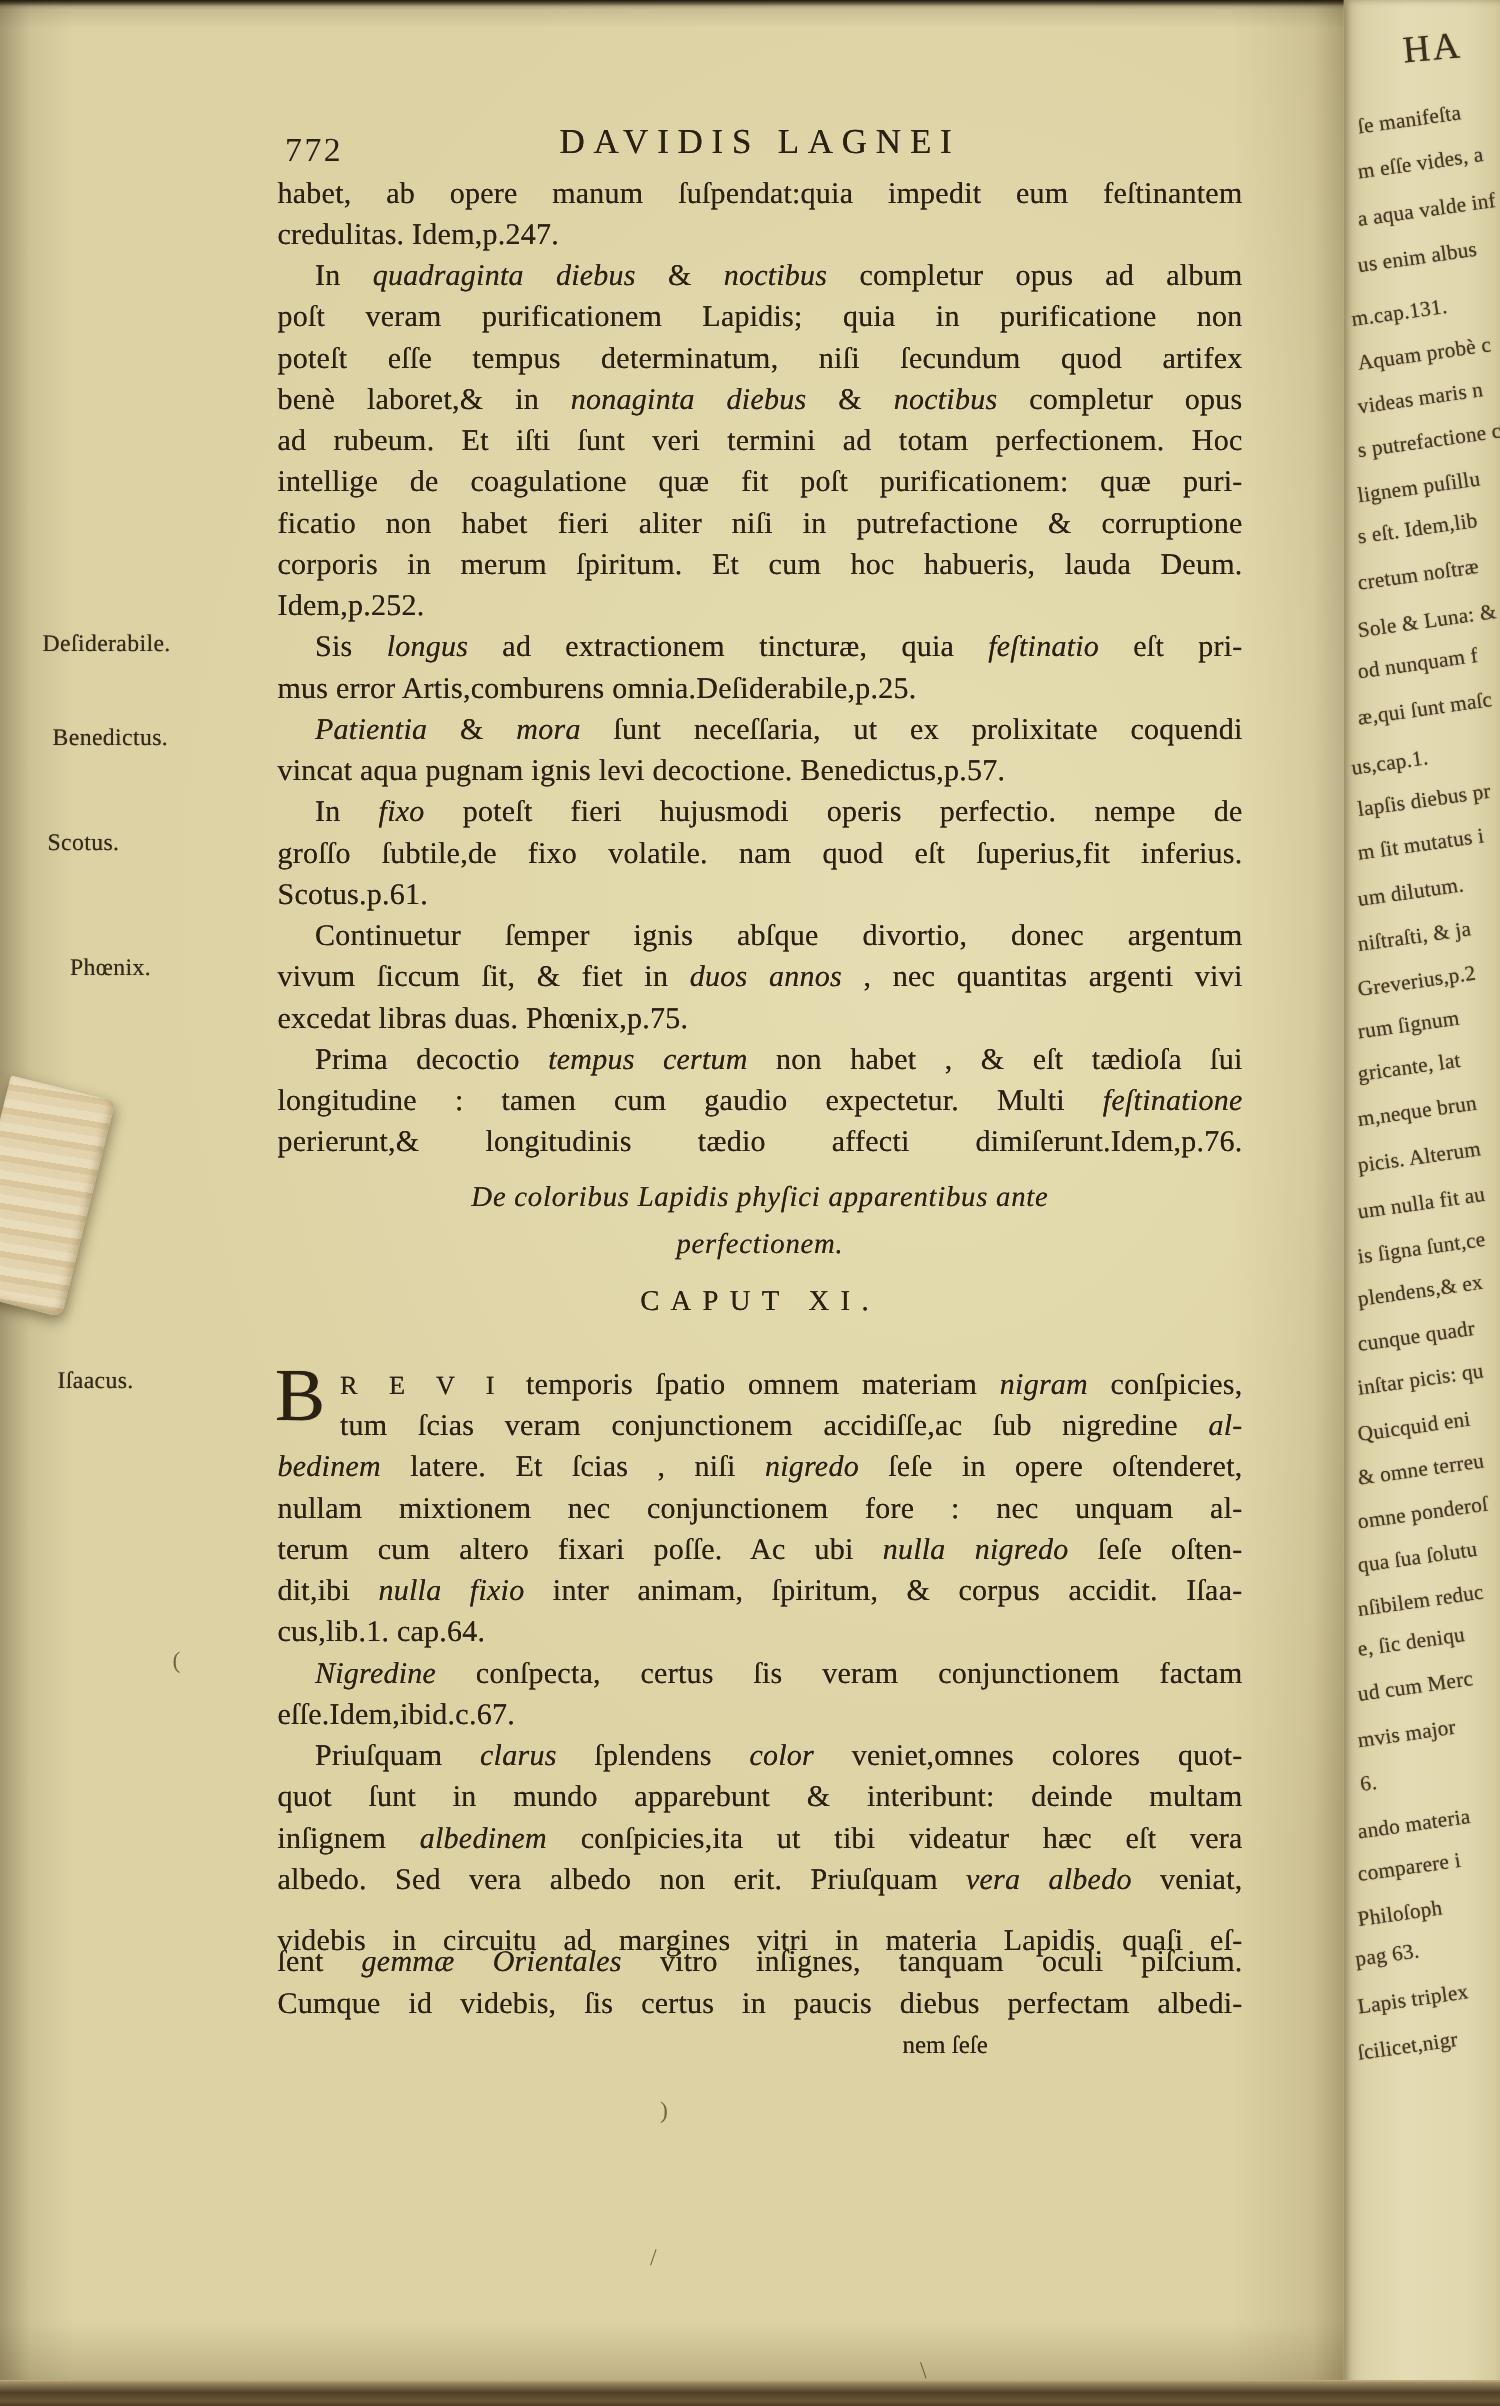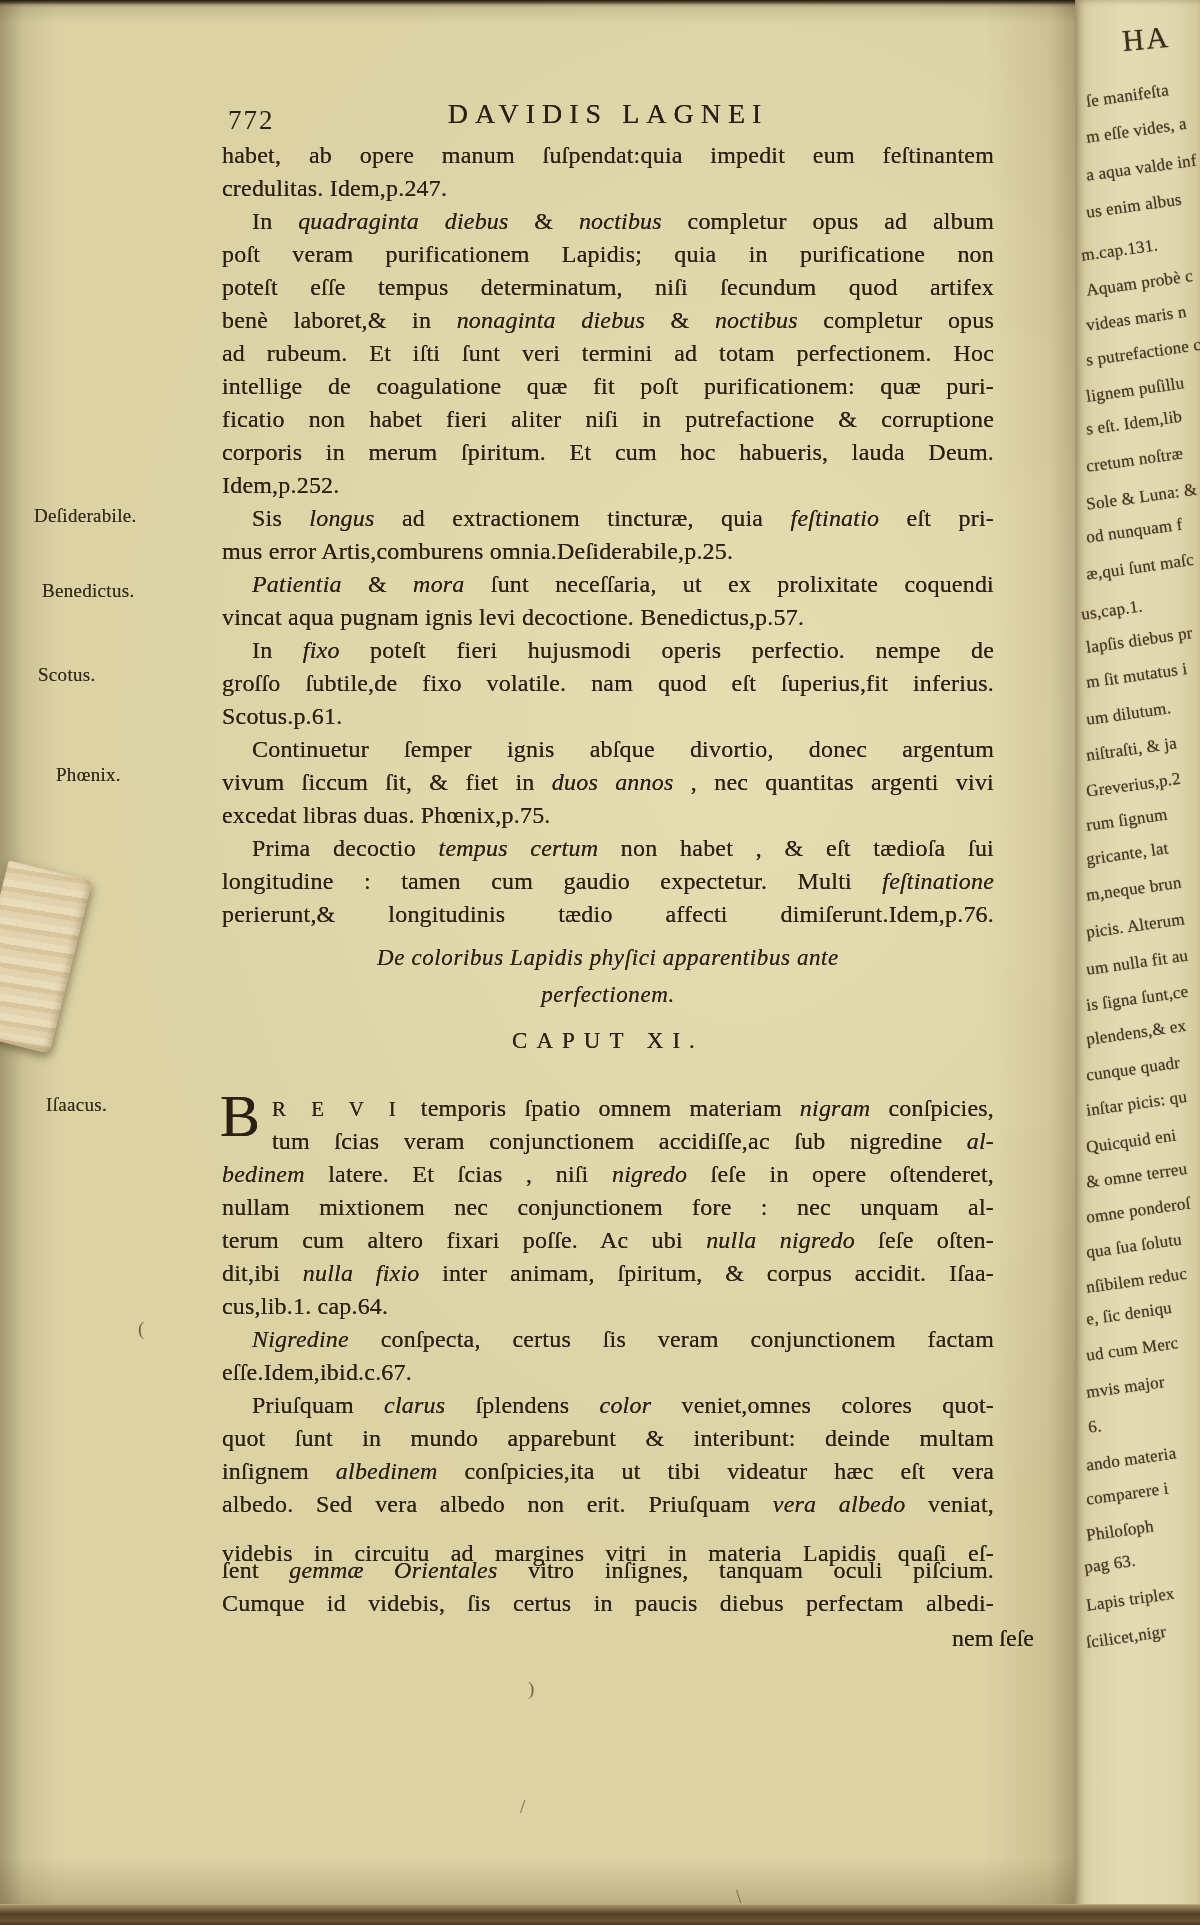--- a/index.html
+++ b/index.html
@@ -32,21 +32,21 @@
     position:absolute;font-size:19px;color:#352a19;
     letter-spacing:.3px;text-shadow:0 0 .6px rgba(53,42,25,.7);white-space:nowrap;
   }
   .head-it{position:absolute;left:222px;width:772px;text-align:center;
     font-style:italic;font-size:23px;letter-spacing:.6px;
     text-shadow:0 0 .5px rgba(43,33,19,.8);}
   .caput{position:absolute;left:222px;width:772px;text-align:center;
     font-size:23px;letter-spacing:9px;text-shadow:0 0 .5px rgba(43,33,19,.85);}
   .dropcap{position:absolute;font-size:60px;line-height:56px;
     text-shadow:0 0 .6px rgba(43,33,19,.9);}
-  .catchword{position:absolute;font-size:24px;text-align:right;
+  .catchword{position:absolute;font-size:20px;
     text-shadow:0 0 .5px rgba(43,33,19,.85);}
   
   #curl{
     position:absolute;top:0;right:0;width:125px;height:1925px;overflow:hidden;
     background:linear-gradient(90deg,#c9bd92,#ddd3a9 14%,#e4dbb4 40%,#e0d7ae 80%,#d4c99c);
     box-shadow:inset 3px 0 6px rgba(90,74,42,.45);
   }
   .frag{
     position:absolute;font-size:17px;color:#483823;white-space:nowrap;
     transform:rotate(-8deg);transform-origin:left top;

